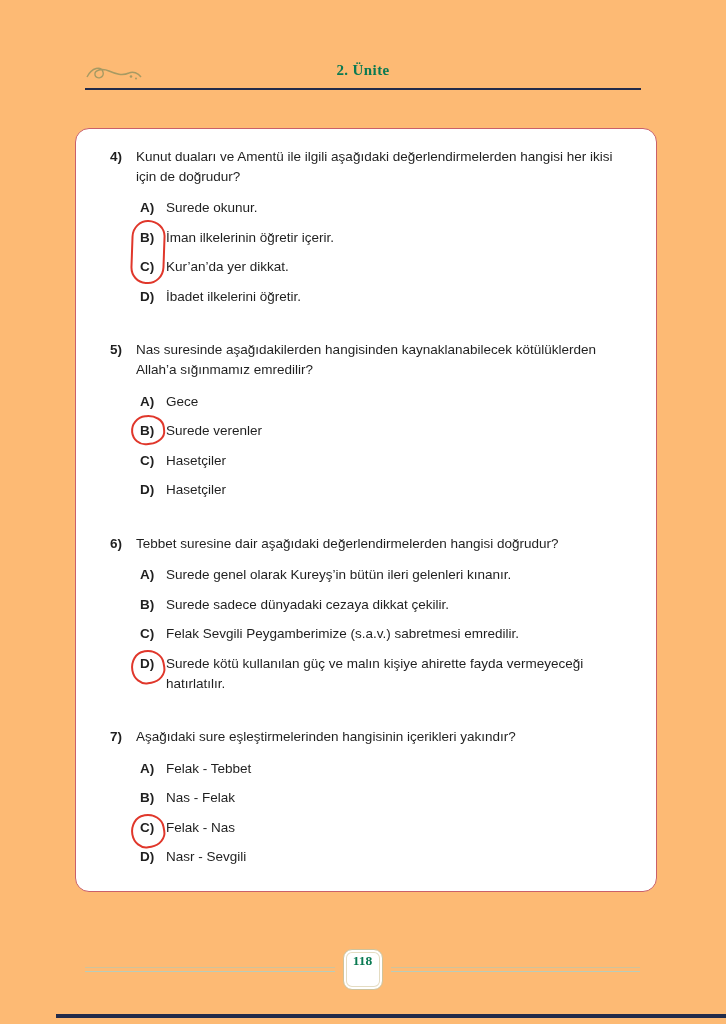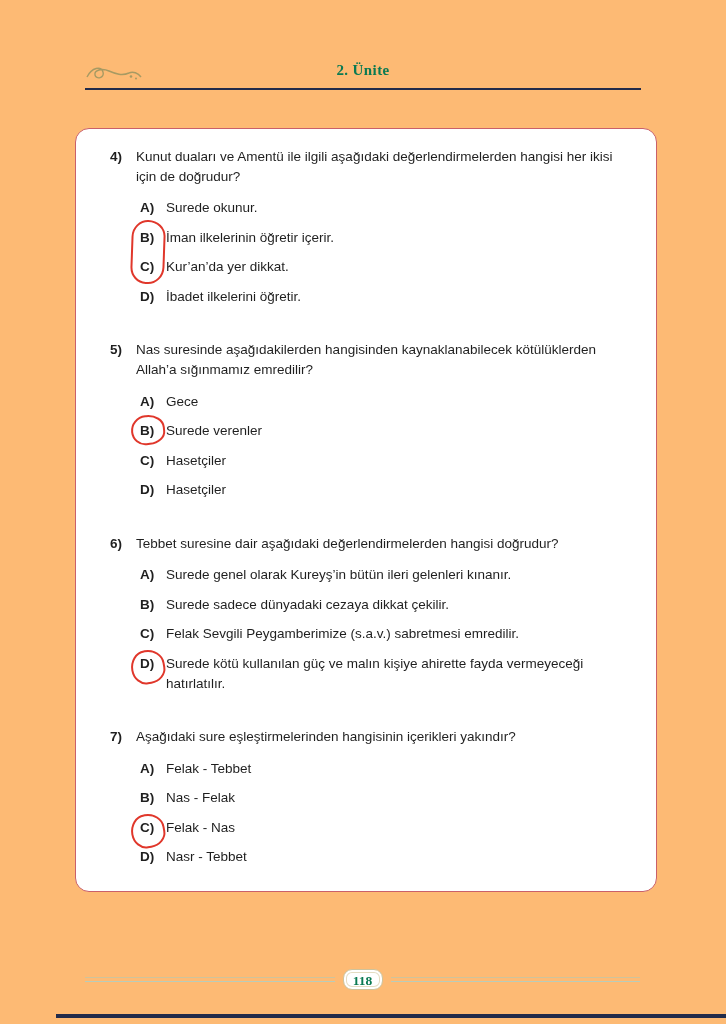--- a/index.html
+++ b/index.html
@@ -84,21 +84,21 @@
   .footer-rule {
     flex: 1;
     height: 5px;
     border-top: 1px solid #cfc39b;
     border-bottom: 1px solid #b8ccb9;
   }
   .page-badge {
     margin: 0 8px;
     min-width: 40px;
     text-align: center;
-    padding: 3px 9px 0;
+    padding: 3px 9px 20px;
     border: 1.3px solid #cfc39b;
     border-radius: 9px;
     background: #fff;
     color: #0a7a52;
     font-family: "Liberation Serif", serif;
     font-weight: 700;
     font-size: 13.5px;
     box-shadow: inset 0 0 0 2px #fff, inset 0 0 0 3px #e4dcc2;
   }
   .bottom-rule {
@@ -266,21 +266,21 @@
             <span>C)</span>
             <span class="pen-circle dip visible"></span>
           </span>
           <span class="opt-text">Felak - Nas</span>
         </div>
         <div class="option">
           <span class="opt-cell">
             <span>D)</span>
             
           </span>
-          <span class="opt-text">Nasr - Tebbet</span>
+          <span class="opt-text">Nasr - Sevgili</span>
         </div>
       </div>
     </section>
 
   </div>
 
   <div class="footer">
     <div class="footer-rule"></div>
     <div class="page-badge">
       <span>118</span>

